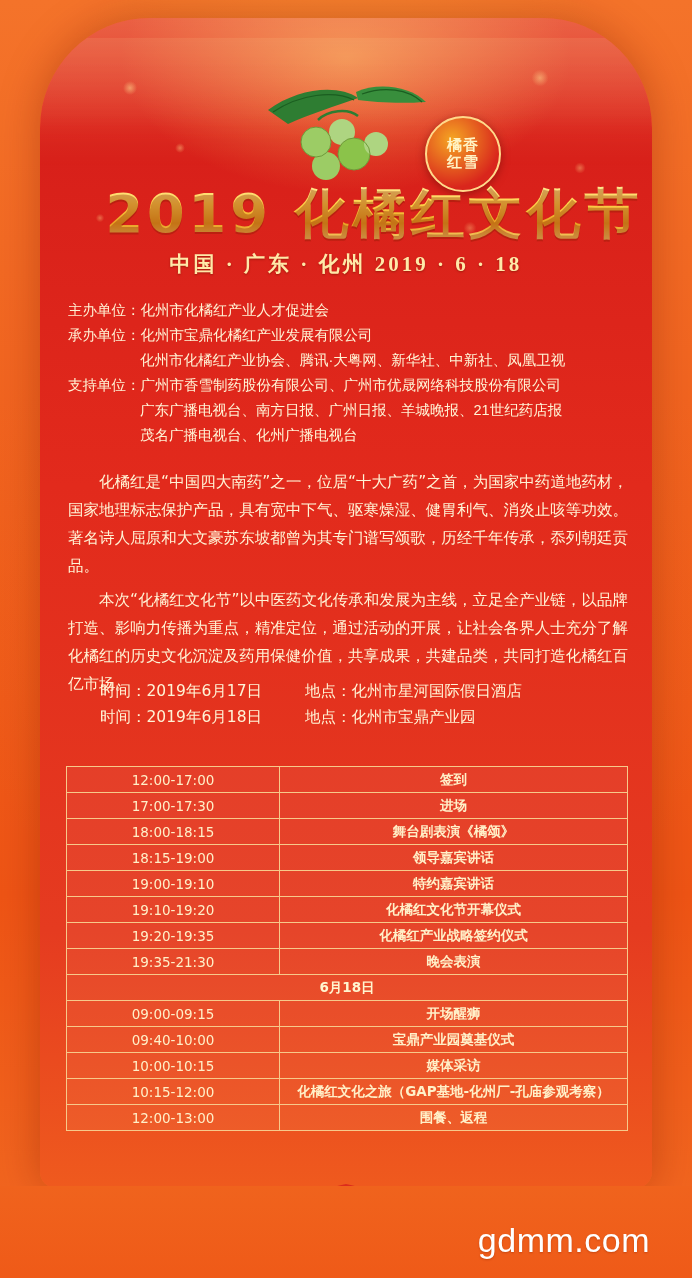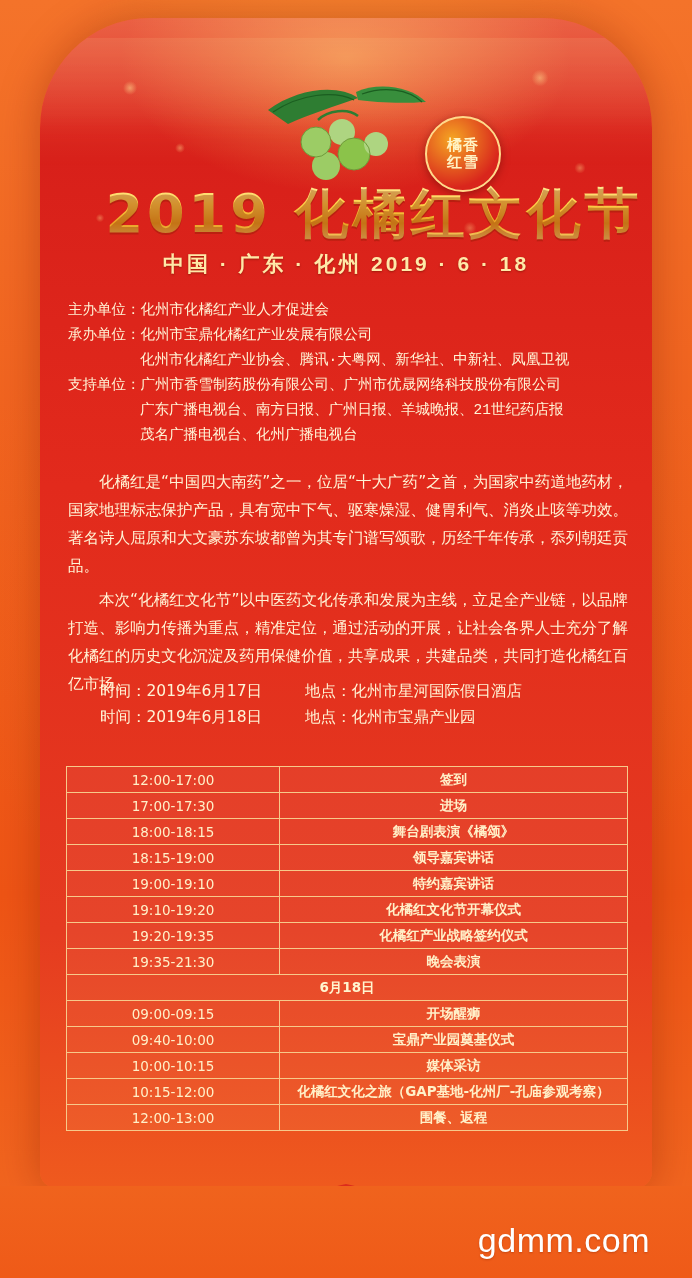--- a/index.html
+++ b/index.html
@@ -126,35 +126,35 @@
   }
   .title-sub {
     position: absolute;
     top: 232px;
     left: 0;
     width: 612px;
     text-align: center;
     font-size: 21px;
     font-weight: bold;
     letter-spacing: 3px;
-    font-family: Liberation Sans, sans-serif;
+    font-family: Liberation Serif, serif;
     color: #ffe9a8;
     text-shadow: 0 1px 2px rgba(120,20,0,.6);
   }
 
   
   .org-block {
     position: absolute;
     top: 280px;
     left: 28px;
     width: 560px;
     color: #fff4d6;
     font-size: 14.5px;
     line-height: 25px;
-    font-family: Liberation Mono, monospace;
+    font-family: Liberation Sans, sans-serif;
   }
   .org-row {
     white-space: nowrap;
   }
   .org-indent {
     padding-left: 72px;
   }
 
   
   .body-block {

